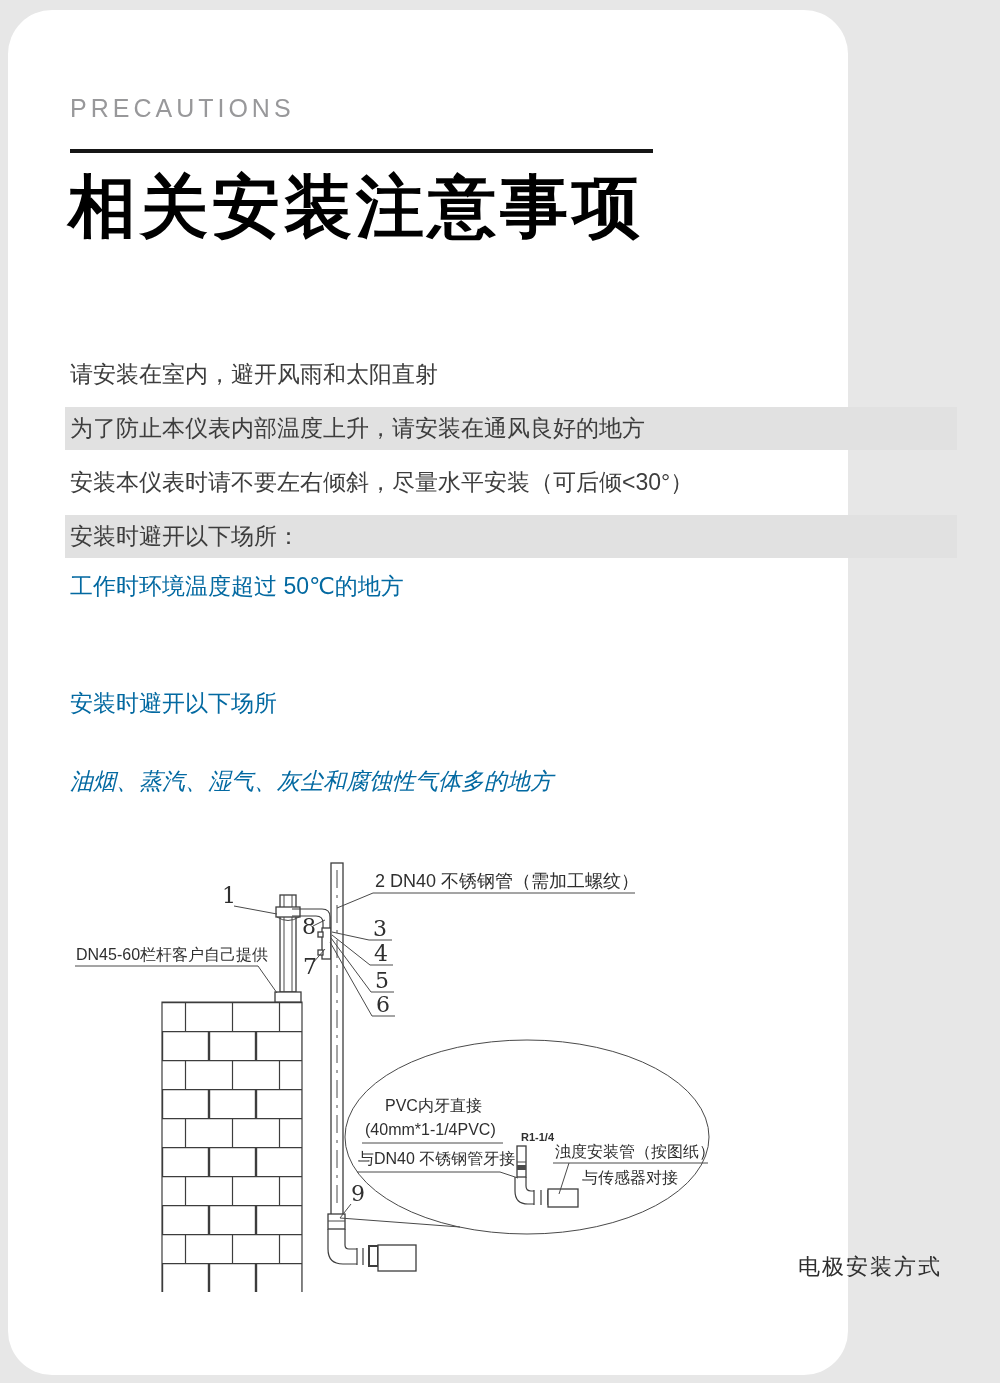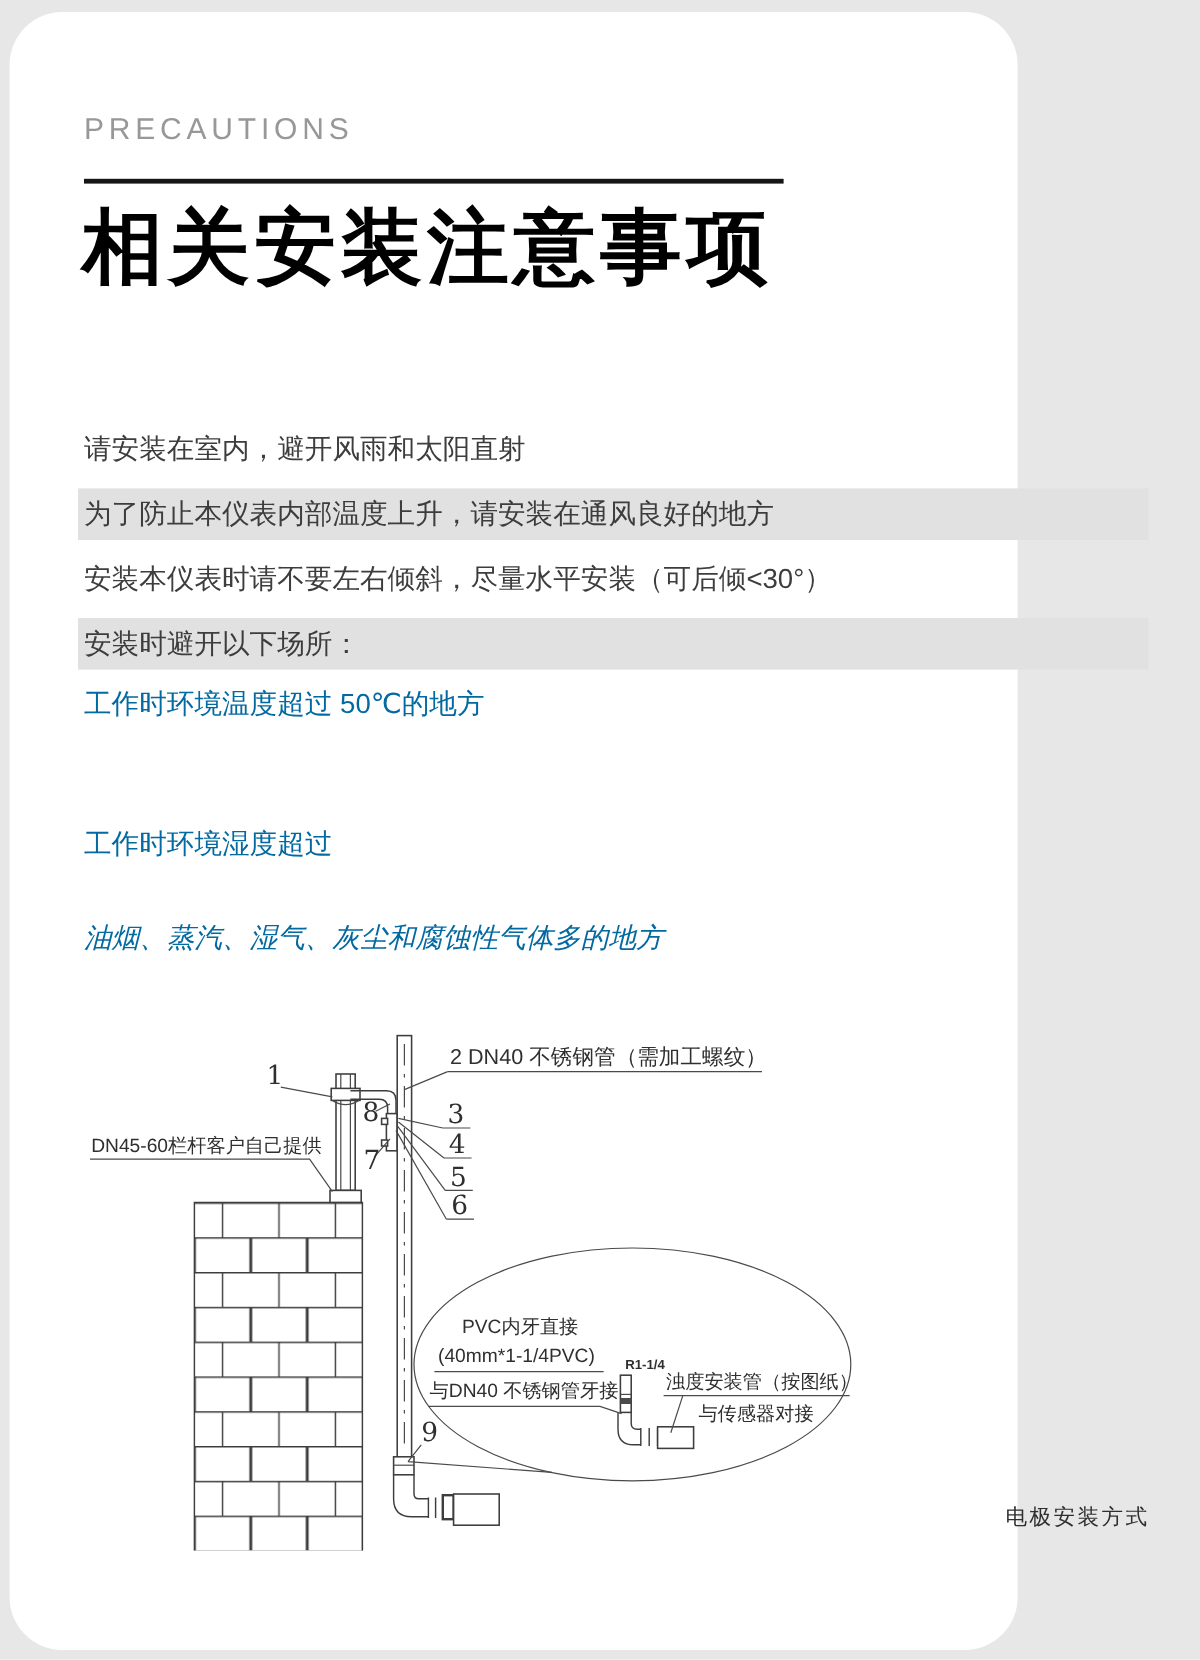--- a/index.html
+++ b/index.html
@@ -30,21 +30,21 @@
     left:57px;width:887px;
     font-size:23px;color:#3d3d3d;white-space:nowrap;
   }
   .note-row.bar{background:#e1e1e1;padding-left:5px;}
   .avoid-line{
     left:62px;width:880px;height:39px;line-height:39px;
     font-size:23px;color:#0369a1;white-space:nowrap;
   }
   .caption{
     left:790px;top:1242px;
-    font-size:18px;color:#2e2e2e;letter-spacing:2px;white-space:nowrap;margin-left:40px;
+    font-size:22px;color:#2e2e2e;letter-spacing:2px;white-space:nowrap;
   }
   svg text{
     font-family:"Liberation Sans","DejaVu Sans",sans-serif;
     fill:#2f2f2f;
   }
   svg text.num{
     font-family:"DejaVu Serif","Liberation Serif",serif;
     font-size:22px;
   }
   svg text.cad{font-size:18px;}
@@ -62,21 +62,21 @@
   <div class="abs eyebrow">PRECAUTIONS</div>
   <div class="abs divider"></div>
   <div class="abs page-title">相关安装注意事项</div>
 
   <div class="abs note-row" style="top:332px;height:65px;line-height:65px;padding-left:5px;">请安装在室内，避开风雨和太阳直射</div>
   <div class="abs note-row bar" style="top:397px;height:43px;line-height:43px;">为了防止本仪表内部温度上升，请安装在通风良好的地方</div>
   <div class="abs note-row" style="top:440px;height:65px;line-height:65px;padding-left:5px;">安装本仪表时请不要左右倾斜，尽量水平安装（可后倾&lt;30°）</div>
   <div class="abs note-row bar" style="top:505px;height:43px;line-height:43px;">安装时避开以下场所：</div>
 
   <div class="abs avoid-line" style="top:557px;">工作时环境温度超过 50℃的地方</div>
-  <div class="abs avoid-line" style="top:674px;">工作时环境湿度超过</div>
+  <div class="abs avoid-line" style="top:674px;">安装时避开以下场所</div>
   <div class="abs avoid-line" style="top:752px;font-style:italic;">油烟、蒸汽、湿气、灰尘和腐蚀性气体多的地方</div>
 
   <svg class="abs" style="left:52px;top:840px;" width="920" height="460" viewBox="0 0 920 460">
     <defs>
       <pattern id="brick" x="102" y="152" width="47" height="58" patternUnits="userSpaceOnUse">
         <path d="M0,0.6 H47 M0,29.6 H47 M23.5,0 V29 M0.6,29 V58 M46.4,29 V58" stroke="#3d3d3d" stroke-width="1.2" fill="none"></path>
       </pattern>
     </defs>
 
     <g>

